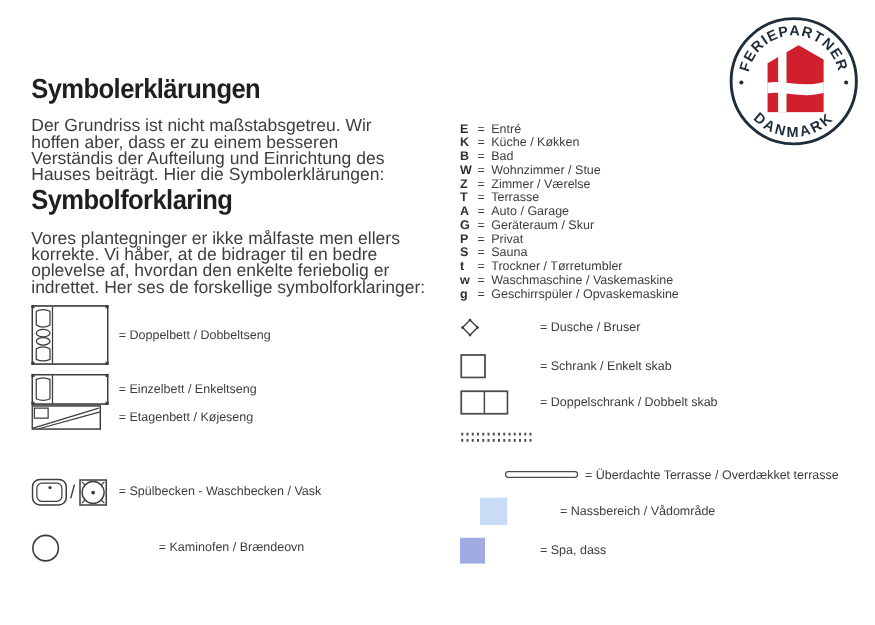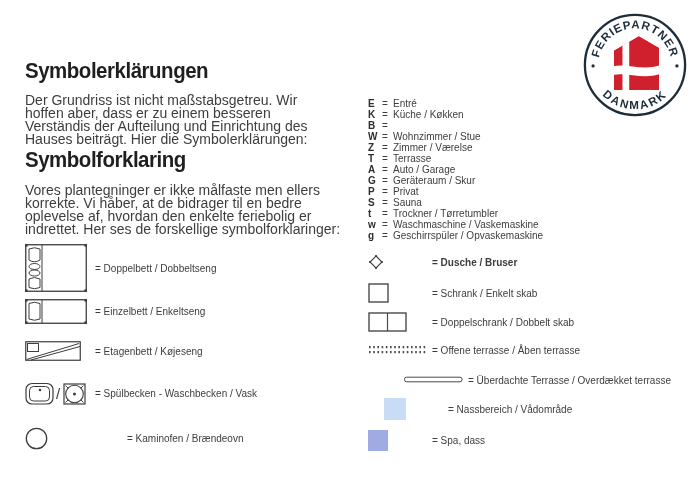--- a/index.html
+++ b/index.html
@@ -70,21 +70,21 @@
           <rect x="59.4" y="0" width="2.6" height="2.6" fill="#3d3d3d"></rect>
         <rect x="0" y="22.4" width="2.6" height="2.6" fill="#3d3d3d"></rect>
           <rect x="59.4" y="22.4" width="2.6" height="2.6" fill="#3d3d3d"></rect>
         <line x1="17" y1="1" x2="17" y2="24" stroke="#3d3d3d" stroke-width="1"></line>
         <path d="M4,4.5 Q9.5,2 15,4.5 L15,20 Q9.5,22.5 4,20 Z" fill="none" stroke="#3d3d3d"></path>
       </svg>
     </div>
     <span class="label">= Einzelbett / Enkeltseng</span>
   </div>
 
-  <div class="lrow" style="top:341px;height:20px;text-align:center;">
+  <div class="lrow" style="top:324px;height:20px;text-align:center;">
     <div class="iconbox">
       <svg width="56" height="20" viewBox="0 0 56 20">
         <rect x="0.75" y="0.75" width="54.5" height="18.5" fill="none" stroke="#3d3d3d" stroke-width="1.2"></rect>
         <rect x="2.5" y="2.5" width="11" height="8" fill="none" stroke="#3d3d3d" stroke-width="1"></rect>
         <line x1="1.5" y1="18.5" x2="54" y2="2.5" stroke="#3d3d3d" stroke-width="1"></line>
         <line x1="6" y1="19" x2="55" y2="5.5" stroke="#3d3d3d" stroke-width="1"></line>
       </svg>
     </div>
     <span class="label">= Etagenbett / Køjeseng</span>
   </div>
@@ -126,20 +126,21 @@
         <span class="dsc">Entré</span>
       </div>
     <div class="arow">
         <span class="ltr">K</span>
         <span class="eq">=</span>
         <span class="dsc">Küche / Køkken</span>
       </div>
     <div class="arow">
         <span class="ltr">B</span>
         <span class="eq">=</span>
+        <span class="dsc">Bad</span>
       </div>
     <div class="arow">
         <span class="ltr">W</span>
         <span class="eq">=</span>
         <span class="dsc">Wohnzimmer / Stue</span>
       </div>
     <div class="arow">
         <span class="ltr">Z</span>
         <span class="eq">=</span>
         <span class="dsc">Zimmer / Værelse</span>
@@ -179,21 +180,21 @@
         <span class="eq">=</span>
         <span class="dsc">Waschmaschine / Vaskemaskine</span>
       </div>
     <div class="arow">
         <span class="ltr">g</span>
         <span class="eq">=</span>
         <span class="dsc">Geschirrspüler / Opvaskemaskine</span>
       </div>
   </div>
 
-  <div class="rrow" style="top:254px;height:16px;font-weight:bold;">
+  <div class="rrow" style="top:254px;height:16px;">
     <div class="iconbox">
       <svg width="16" height="16" viewBox="0 0 16 16">
         <path d="M8,2 L14,8 L8,14 L2,8 Z" fill="none" stroke="#3d3d3d" stroke-width="1.1"></path>
         <circle cx="8" cy="2" r="1.1" fill="#3d3d3d"></circle>
           <circle cx="14" cy="8" r="1.1" fill="#3d3d3d"></circle>
         <circle cx="8" cy="14" r="1.1" fill="#3d3d3d"></circle>
           <circle cx="2" cy="8" r="1.1" fill="#3d3d3d"></circle>
       </svg>
     </div>
     <span class="label">= Dusche / Bruser</span>
@@ -218,21 +219,20 @@
     <span class="label">= Doppelschrank / Dobbelt skab</span>
   </div>
 
   <div class="rrow" style="top:344px;height:12px;">
     <div class="iconbox">
       <svg width="60" height="10" viewBox="0 0 60 10">
         <line x1="1" y1="2.2" x2="58" y2="2.2" stroke="#4a4a4a" stroke-width="2.2" stroke-dasharray="1.6 2.6"></line>
         <line x1="1" y1="7.2" x2="58" y2="7.2" stroke="#4a4a4a" stroke-width="2.2" stroke-dasharray="1.6 2.6"></line>
       </svg>
     </div>
-    <span class="label">= Offene terrasse / Åben terrasse</span>
   </div>
 
   <div class="rrow" style="top:375px;height:10px;margin-left:36px;">
     <div class="iconbox">
       <svg width="60" height="8" viewBox="0 0 60 8">
         <rect x="0.5" y="1.2" width="57.5" height="4.6" rx="2" fill="#ffffff" stroke="#4a4a4a" stroke-width="1"></rect>
       </svg>
     </div>
     <span class="label">= Überdachte Terrasse / Overdækket terrasse</span>
   </div>

